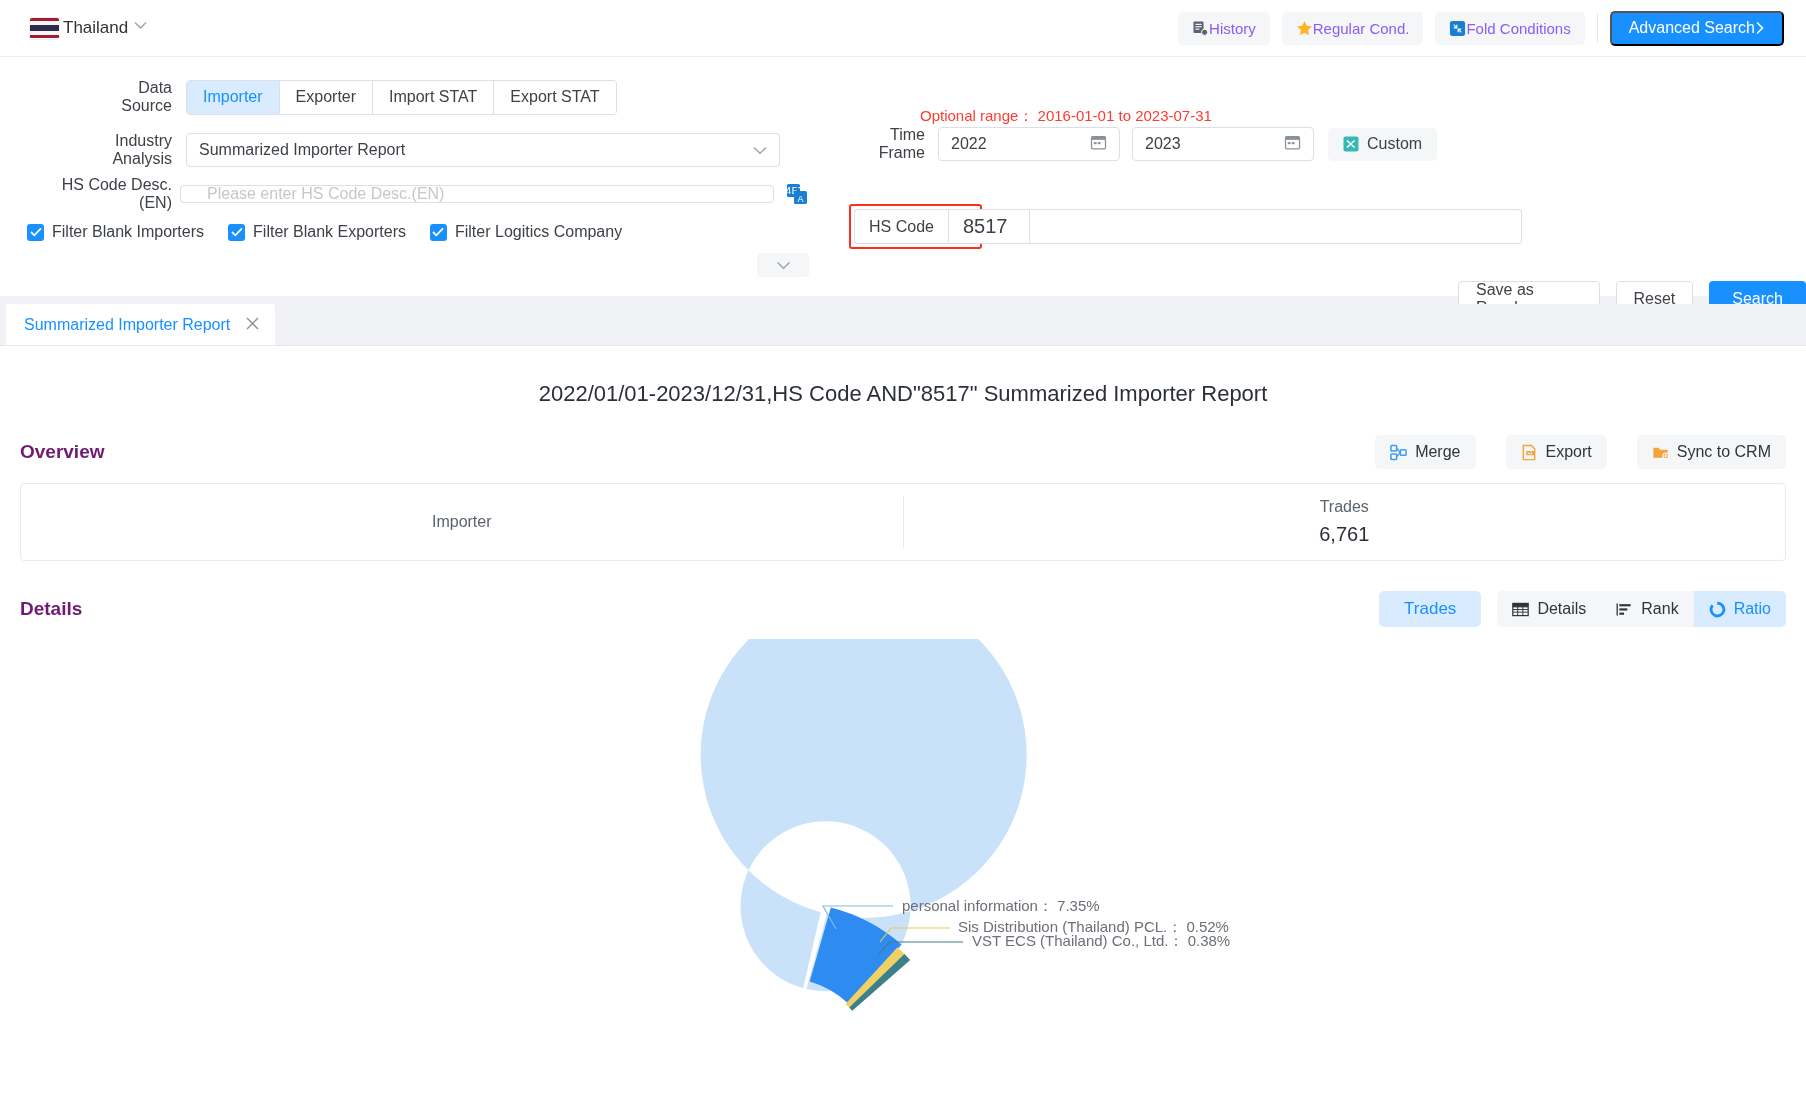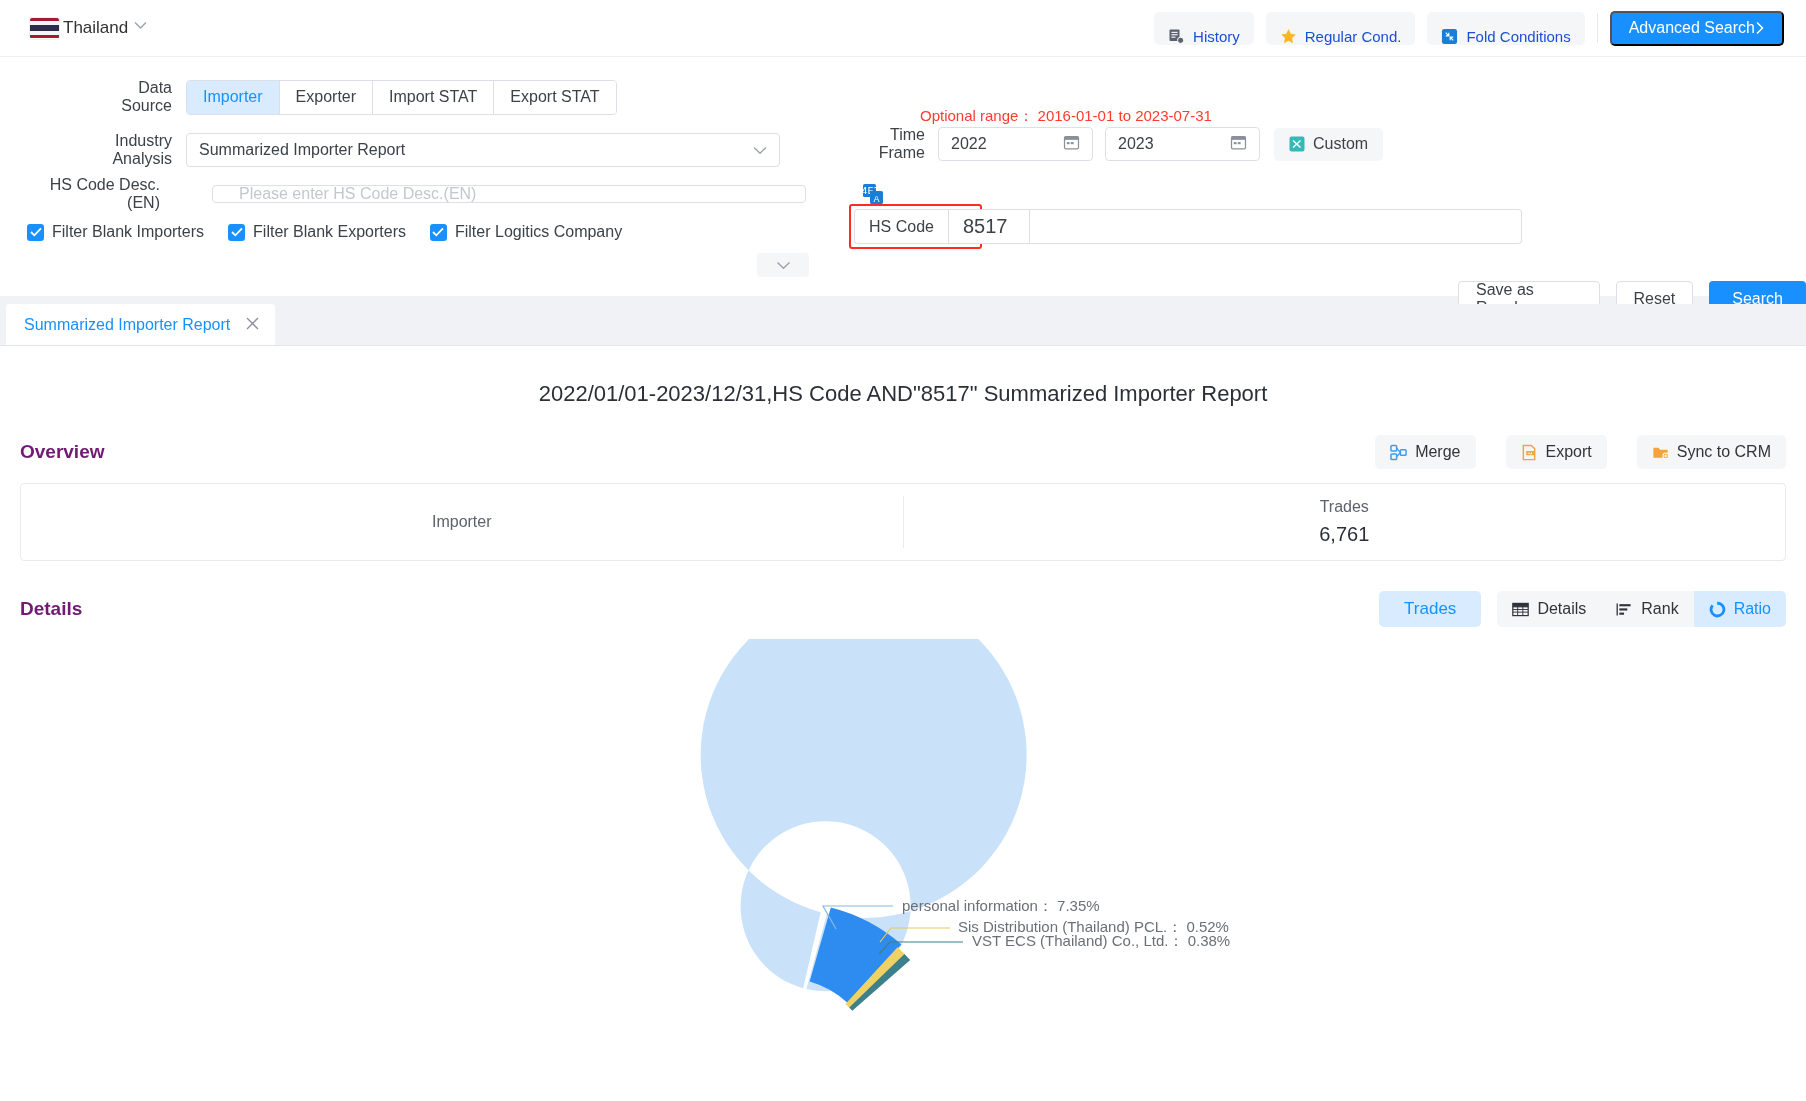--- a/index.html
+++ b/index.html
@@ -29,23 +29,23 @@
   .flag-th i:nth-child(1){ height:16.7%; background:#A51931; }
   .flag-th i:nth-child(2){ height:16.7%; background:#F4F5F8; }
   .flag-th i:nth-child(3){ height:33.2%; background:#2D2A4A; }
   .flag-th i:nth-child(4){ height:16.7%; background:#F4F5F8; }
   .flag-th i:nth-child(5){ height:16.7%; background:#A51931; }
   .country-name { font-size:17px; color:#333; }
   .chev { color:#9aa3ad; font-size:13px; margin-left:2px; }
 
   .topbar-right { margin-left:auto; display:flex; align-items:center; gap:12px; padding-right:22px;}
   .tb-btn {
-    display:flex; align-items:flex-end; gap:8px;
+    display:flex; align-items:center; 
     height:33px; padding:0 14px; border-radius:5px;
-    background:#f5f6f8; color:#1d4ed8; font-size:15px; cursor:pointer;
+    background:#f5f6f8; color:#8b5cf6; font-size:15px; cursor:pointer;
     border:none; white-space:nowrap;
   }
   .sep-v { width:1px; height:30px; background:#e6e8eb; }
   .adv-btn {
     display:flex; align-items:center; 
     height:35px; padding:0 17px; border-radius:5px;
     background:#1890ff; color:#fff; font-size:16px; cursor:pointer;
     white-space:nowrap;
   }
 
@@ -75,21 +75,21 @@
   .r-ia { top:75px; left:57px; }
   .r-ia .lbl { width:115px; }
   .select-box {
     margin-left:14px; width:594px; height:34px; border:1px solid #dcdfe6;
     border-radius:4px; display:flex; align-items:center; padding:0 12px;
     font-size:16px; color:#3c4248; background:#fff; cursor:pointer;
   }
   .select-box .caret { margin-left:auto; color:#9aa3ad; font-size:14px; }
 
   
-  .r-hd { top:119px; left:26px;gap:44px; }
+  .r-hd { top:119px; left:38px; }
   .r-hd .lbl { width:134px; }
   .input-box {
     margin-left:8px; width:594px; height:18px; border:1px solid #dcdfe6;
     border-radius:4px; display:flex; align-items:center; padding:0 24px;
     font-size:16px; background:#fff;
   }
   .input-box input {
     border:none; outline:none; width:100%; font-size:16px;
     font-family:"Liberation Sans", sans-serif; color:#3c4248; background:transparent;
   }
@@ -109,21 +109,21 @@
     justify-content:center; color:#9aa3ad; font-size:13px; cursor:pointer;
   }
 
   
   .optional-range {
     position:absolute; top:50px; left:920px; font-size:15px; color:#ff3b30; white-space:nowrap;
   }
   .r-tf { top:69px; left:843px; }
   .r-tf .lbl { width:82px; }
   .date-box {
-    margin-left:13px; width:155px; height:34px; border:1px solid #dcdfe6;
+    margin-left:13px; width:182px; height:34px; border:1px solid #dcdfe6;
     border-radius:4px; display:flex; align-items:center; padding:14px 12px;
     font-size:16px; color:#3c4248; background:#fff; cursor:pointer;
   }
   .date-box .cal { margin-left:auto; color:#8a9099; }
   .custom-btn {
     margin-left:14px; height:33px; padding:0 15px; border-radius:5px; background:#f5f6f8;
     display:flex; align-items:center; gap:8px; font-size:16px; color:#3c4248; cursor:pointer;
   }
 
   

